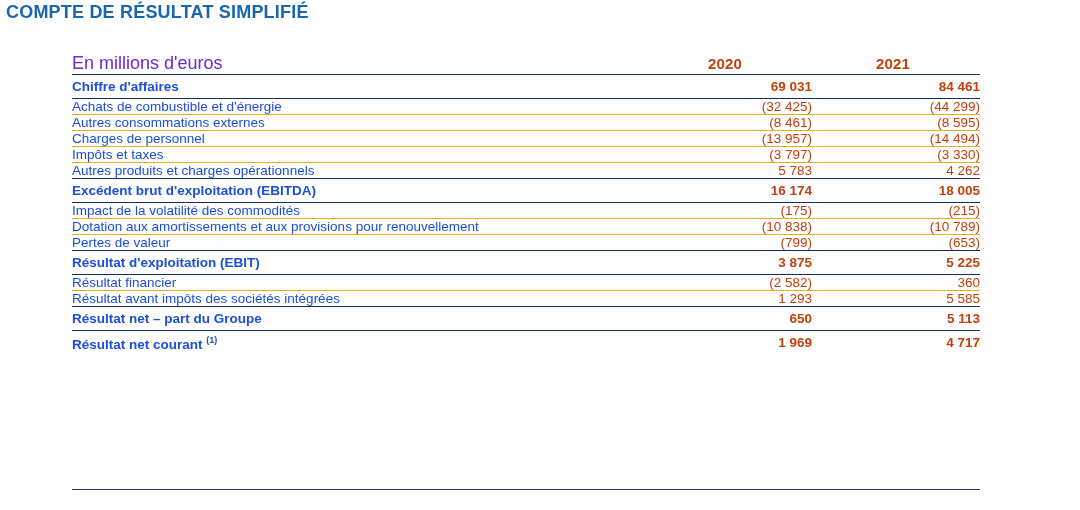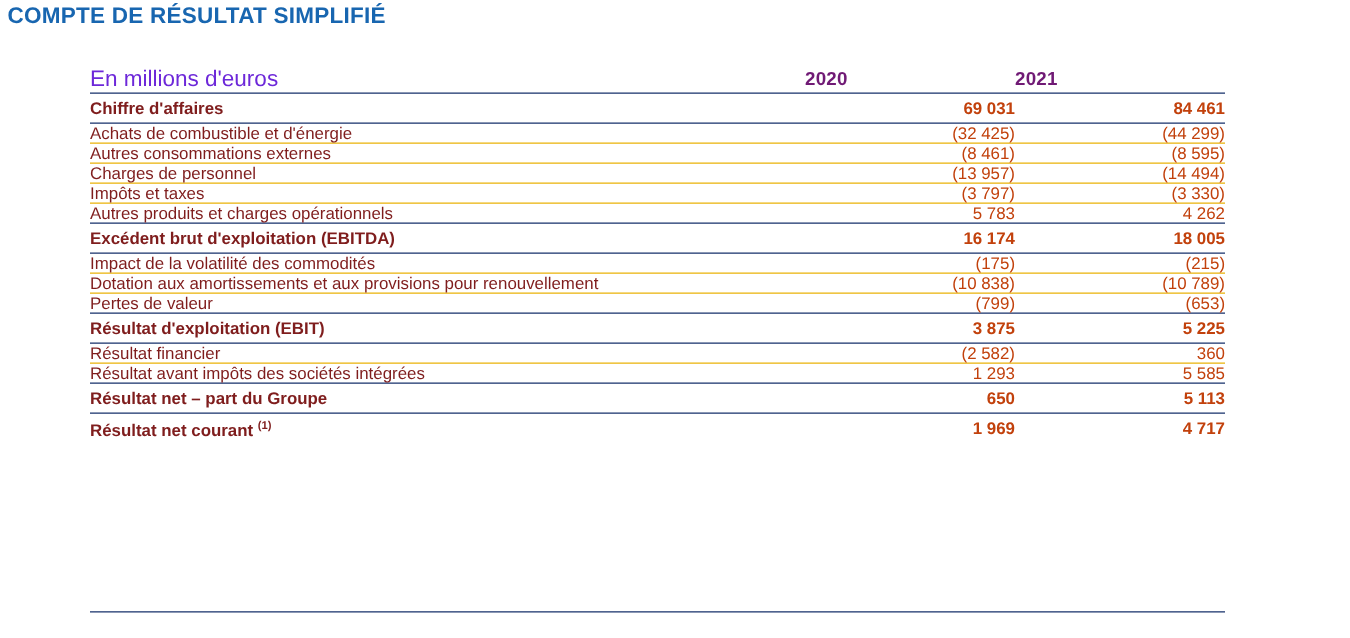--- a/index.html
+++ b/index.html
@@ -49,31 +49,31 @@
   }
   .row-head th {
     font-size: 18px;
     font-weight: normal;
     color: #6d28d9;
     text-align: left;
     padding: 2px 0 6px 6px;
     height: 22px;
   }
   .row-head th.num {
-    text-align: left;
+    text-align: center;
     font-size: 15px;
     font-weight: bold;
-    color: #701a75;
+    color: #c2410c;
     padding-right: 6px;
     letter-spacing: 0.2px;
   }
   td.lbl {
     font-size: 13.5px;
     padding: 3px 0 3px 6px;
-    color: #7f1d1d;
+    color: #1d4ed8;
     white-space: nowrap;
   }
   td.num {
     font-size: 13.5px;
     text-align: right;
     padding: 3px 6px 3px 0;
     color: #c2410c;
     white-space: nowrap;
     margin-top: 12px;
   }

